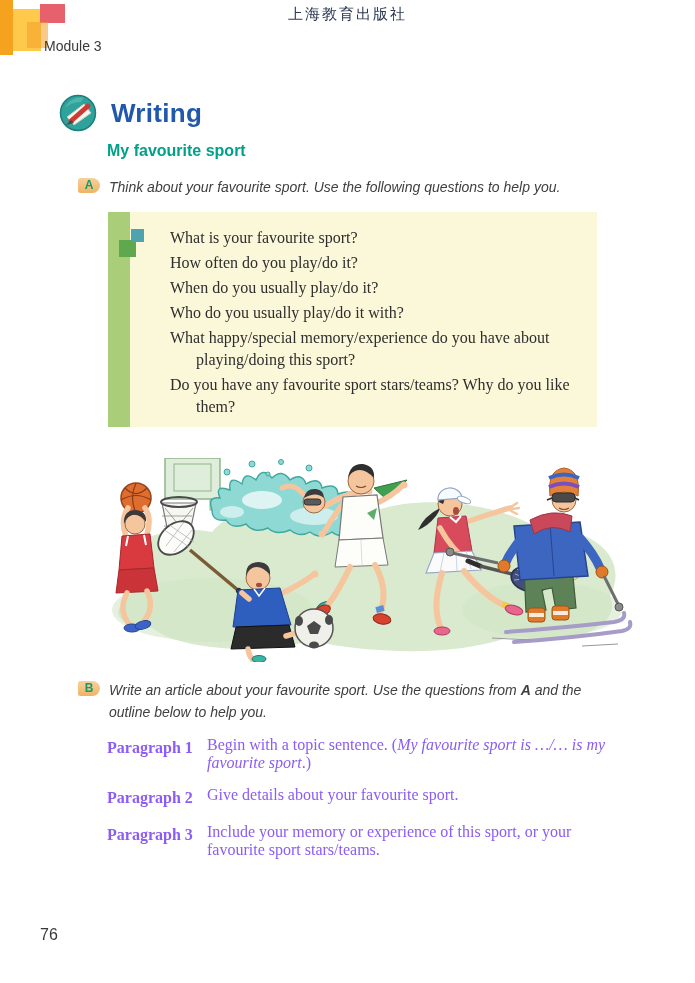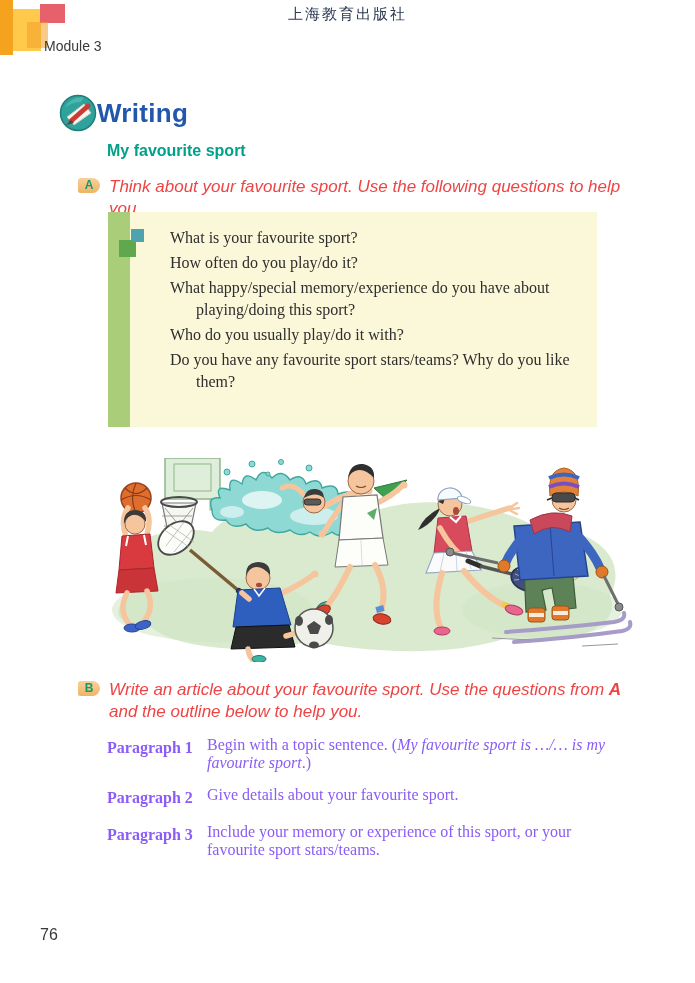--- a/index.html
+++ b/index.html
@@ -12,34 +12,34 @@
   .c-yellow { position:absolute; left:13px; top:9px; width:28px; height:42px; background:#FFC94B; }
   .c-red    { position:absolute; left:40px; top:4px; width:25px; height:19px; background:#E7616C; }
   .c-ovl    { position:absolute; left:27px; top:22px; width:21px; height:26px; background:rgba(240,158,40,.55); }
 
   .publisher {
     position:absolute; top:5px; left:0; right:0; text-align:center;
     font-family:"Liberation Serif", serif; font-size:15px; color:#2C3A52; letter-spacing:2px;
   }
   .module { position:absolute; left:44px; top:38px; font-size:14px; color:#3A3A3A; }
 
-  .writing-head { position:absolute; left:59px; top:94px; display:flex; align-items:center; gap:0; }
+  .writing-head { position:absolute; left:59px; top:94px; display:flex; align-items:center; gap:14px; }
   .writing-title { font-size:26px; font-weight:bold; color:#2157AC; letter-spacing:.3px; }
   .lesson-title { position:absolute; left:107px; top:142px; margin:0; font-size:16px; font-weight:bold; color:#00A089; }
 
   .task { position:absolute; left:78px; display:flex; align-items:flex-start; gap:9px; }
   .task-a { top:176px; width:560px; }
   .task-b { top:679px; width:548px; }
   .badge {
     flex:0 0 auto; width:22px; height:15px; margin-top:2px;
     border-radius:3px 9px 9px 3px;
     background:linear-gradient(180deg,#F8D09C,#EFB465);
     color:#159A6B; font-weight:bold; font-size:12px; text-align:center; line-height:15px;
   }
-  .instruction { margin:0; font-style:italic; font-size:17px; color:#ef4444; line-height:22px; }
+  .instruction { margin:0; font-style:italic; font-size:14px; color:#404040; line-height:22px; }
   .instruction b { font-style:italic; }
 
   .qbox { position:absolute; left:108px; top:212px; width:489px; height:215px; background:#FBF7D9; }
   .qbar { position:absolute; left:0; top:0; width:22px; height:215px; background:#A9CD79; }
   .qsq-dark { position:absolute; left:11px; top:28px; width:17px; height:17px; background:#5FA84E; }
   .qsq-teal { position:absolute; left:23px; top:17px; width:13px; height:13px; background:#4FA3AE; }
   .qlist {
     margin:0; padding:15px 16px 0 62px; list-style:none;
     font-family:"Liberation Serif", serif; font-size:16px; color:#2E2E2E;
   }
@@ -92,22 +92,23 @@
     <p class="instruction">Think about your favourite sport. Use the following questions to help you.</p>
   </div>
 
   <div class="qbox">
     <div class="qbar"></div>
     <div class="qsq-dark"></div>
     <div class="qsq-teal"></div>
     <ul class="qlist">
       <li>What is your favourite sport?</li>
       <li>How often do you play/do it?</li>
+      <li>When do you usually play/do it?</li>
+      <li>Who do you usually play/do it with?</li>
       <li>What happy/special memory/experience do you have about playing/doing this sport?</li>
-      <li>Who do you usually play/do it with?</li>
       <li>Do you have any favourite sport stars/teams? Why do you like them?</li>
     </ul>
   </div>
 
   <svg class="illustration" width="573" height="204" viewBox="0 0 573 204">
 
     <g>
       <path d="M70,135 C40,100 85,62 150,74 C185,34 255,40 300,58 C350,34 430,44 472,68
                C540,70 566,104 548,138 C562,170 505,190 445,180 C385,200 300,194 250,183
                C185,198 115,190 90,170 C48,166 50,152 70,135 Z" fill="#D9EACF"></path>

